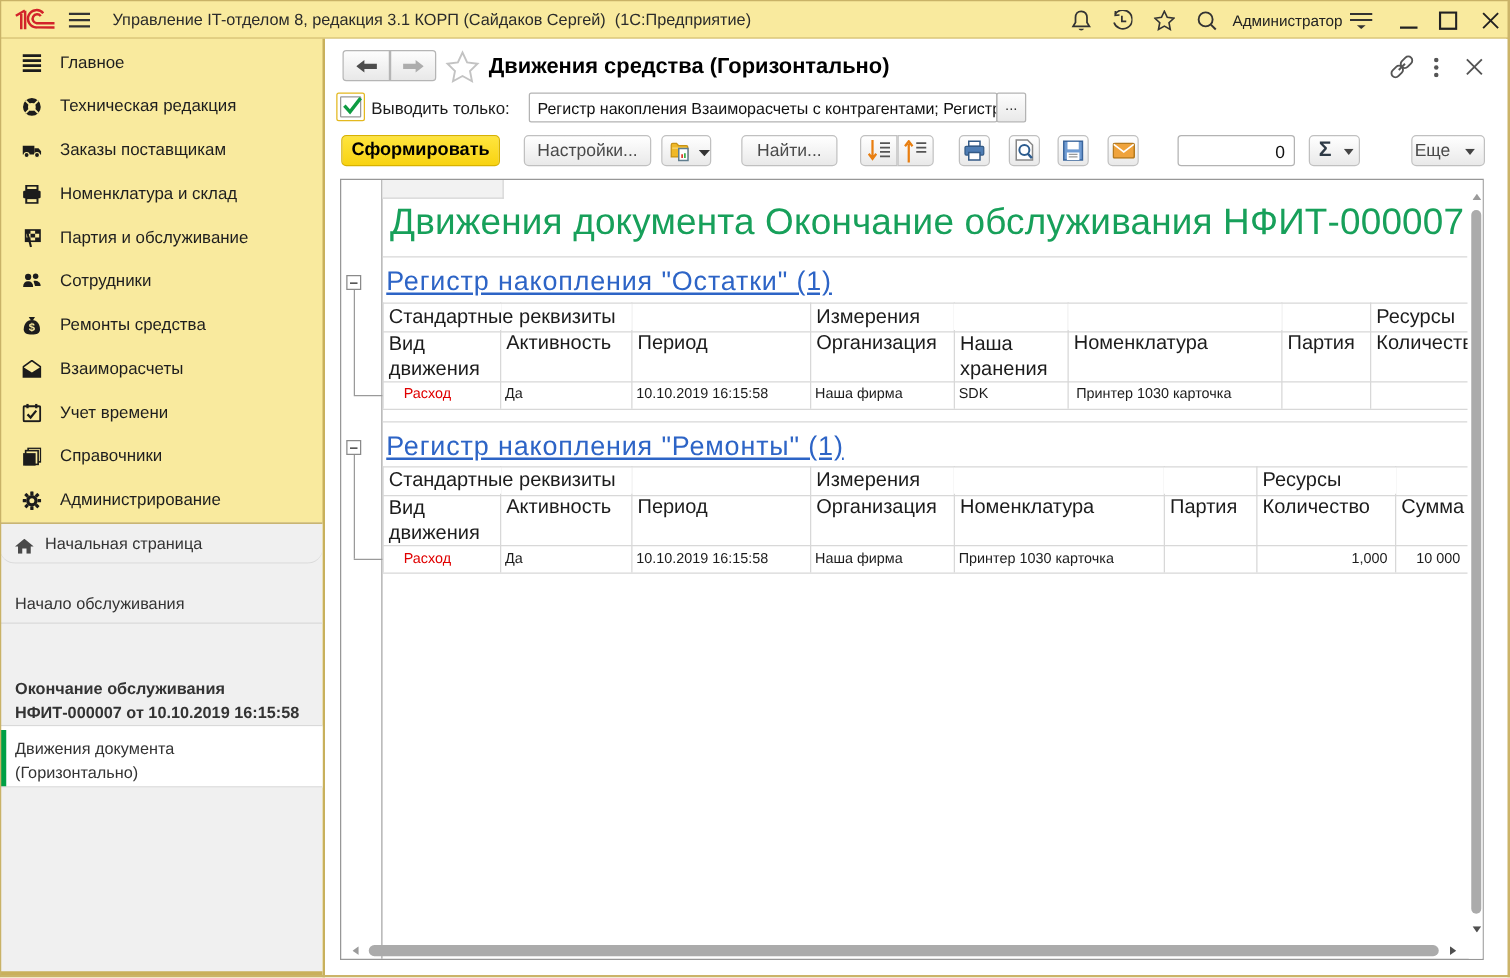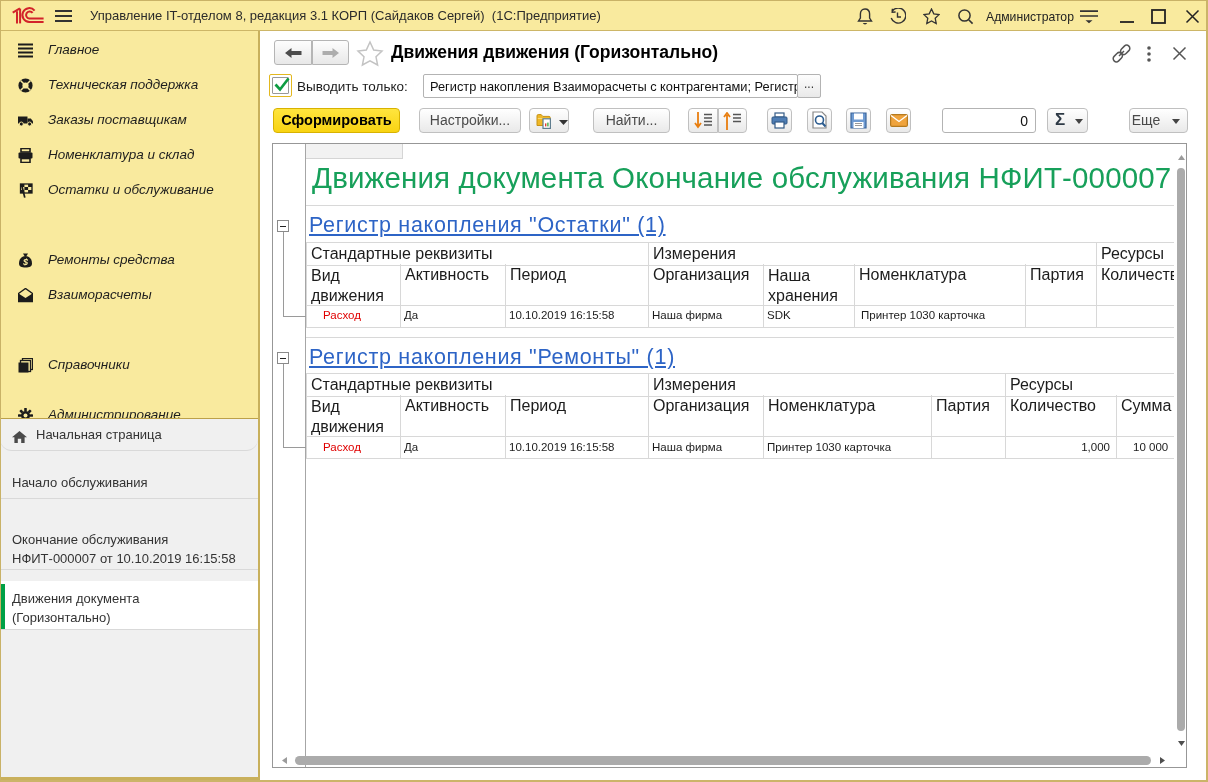--- a/index.html
+++ b/index.html
@@ -5,21 +5,21 @@
   * { margin:0; padding:0; box-sizing:border-box; }
   html,body { width:1208px; height:782px; overflow:hidden; }
   body { font-family:"Liberation Sans", sans-serif; position:relative; background:#fff; }
   .abs { position:absolute; }
   .frame { position:absolute; left:0; top:0; width:1208px; height:782px; border:1px solid #C9B267; border-right:2px solid #CBB469; border-bottom:2px solid #CBB469; pointer-events:none; z-index:50; }
   
   #topbar { left:0; top:0; width:1208px; height:31px; background:#F9EA9E; border-bottom:1px solid #CDB667;text-align:right; }
   #topbar .title { position:absolute; left:90px; top:8px; font-size:13px; color:#2b2b2b; }
   
   #sidebar { left:0; top:31px; width:260px; height:751px; background:#F9EA9E; border-right:2px solid #C8B05C; }
-  .menuitem { position:absolute; left:0; width:258px; height:35px;font-style:italic; }
+  .menuitem { position:absolute; left:0; width:258px; height:35px; }
   .menuitem .mi { position:absolute; left:18px; top:10px; width:15px; height:15px; }
   .menuitem .mt { position:absolute; left:48px; top:9px; font-size:13.5px; color:#1e1e1e; }
   
   #tabs { left:0; top:418px; width:258px; height:362px; background:#F0F0F0; border-top:1px solid #BCA14A; border-bottom:3px solid #C9B05C; }
   .tab { position:absolute; left:0; width:258px; border-bottom:1px solid #D9D9D9; font-size:13px; color:#333; }
   
   .navbtn { position:absolute; top:40px; height:25px; background:linear-gradient(#fdfdfd,#e8e8e8); border:1px solid #b5b5b5; }
   #maintitle { position:absolute; left:391px; top:41.5px; font-size:17.5px; font-weight:bold; color:#000; }
   
   .btn { position:absolute; top:108px; height:25px; background:linear-gradient(#ffffff,#e9e9e9); border:1px solid #c0c0c0; border-radius:4px; font-size:14px; color:#4a4a4a; text-align:center; }
@@ -98,21 +98,21 @@
       </svg>
       <div class="mt">Главное</div>
     </div>
     <div class="menuitem" style="top:37px">
       <svg class="mi" width="15" height="15" viewBox="0 0 15 15">
         <circle cx="7.5" cy="7.5" r="5.1" fill="none" stroke="#1c1c1c" stroke-width="4"></circle>
         <g stroke="#F9EA9E" stroke-width="1.5">
           <path d="M2.5 2.5 L12.5 12.5 M12.5 2.5 L2.5 12.5"></path>
         </g>
       </svg>
-      <div class="mt">Техническая поддержка</div>
+      <div class="mt">Техническая редакция</div>
     </div>
     <div class="menuitem" style="top:72px">
       <svg class="mi" width="15" height="15" viewBox="0 0 15 15">
         <path d="M0 3.5 L9.5 3.5 L9.5 10.5 L0 10.5 Z" fill="#1c1c1c"></path>
         <path d="M9.5 5.5 L12.8 5.5 L15 8.2 L15 10.5 L9.5 10.5 Z" fill="#1c1c1c"></path>
         <circle cx="3.3" cy="11" r="2" fill="#1c1c1c" stroke="#F9EA9E" stroke-width="0.9"></circle>
         <circle cx="11.6" cy="11" r="2" fill="#1c1c1c" stroke="#F9EA9E" stroke-width="0.9"></circle>
       </svg>
       <div class="mt">Заказы поставщикам</div>
     </div>
@@ -127,46 +127,63 @@
     <div class="menuitem" style="top:142px">
       <svg class="mi" width="15" height="15" viewBox="0 0 15 15">
         <rect x="2.5" y="1" width="11.5" height="9" fill="none" stroke="#1c1c1c" stroke-width="1.3"></rect>
         <rect x="2.5" y="1" width="3.9" height="3" fill="#1c1c1c"></rect>
         <rect x="10.1" y="1" width="3.9" height="3" fill="#1c1c1c"></rect>
         <rect x="6.4" y="4" width="3.7" height="3" fill="#1c1c1c"></rect>
         <rect x="2.5" y="7" width="3.9" height="3" fill="#1c1c1c"></rect>
         <rect x="10.1" y="7" width="3.9" height="3" fill="#1c1c1c"></rect>
         <path d="M3.6 2 L6.8 14.6" stroke="#1c1c1c" stroke-width="1.7"></path>
       </svg>
-      <div class="mt">Остатки и обслуживание</div>
+      <div class="mt">Партия и обслуживание</div>
+    </div>
+    <div class="menuitem" style="top:177px">
+      <svg class="mi" width="15" height="15" viewBox="0 0 15 15">
+        <circle cx="4.5" cy="3.5" r="2.5" fill="#1c1c1c"></circle>
+        <path d="M0.5 11.5 C0.5 8.5 2 7 4.5 7 C7 7 8.5 8.5 8.5 11.5 Z" fill="#1c1c1c"></path>
+        <circle cx="10.5" cy="3" r="2.2" fill="#1c1c1c"></circle>
+        <path d="M8.8 6.8 C10.5 6.3 14.5 7 14.5 10.8 L10 10.8" fill="#1c1c1c"></path>
+      </svg>
+      <div class="mt">Сотрудники</div>
     </div>
     <div class="menuitem" style="top:212px">
       <svg class="mi" width="15" height="15" viewBox="0 0 15 15">
         <path d="M5 0.5 h5 l-1.5 2.5 h-2 Z" fill="#1c1c1c"></path>
         <path d="M7.5 3 C3 3 1 7 1 10.5 C1 13.5 3.5 14.5 7.5 14.5 C11.5 14.5 14 13.5 14 10.5 C14 7 12 3 7.5 3 Z" fill="#1c1c1c"></path>
         <text x="7.5" y="12" font-size="9" font-weight="bold" fill="#F9EA9E" text-anchor="middle" font-family="Liberation Sans">$</text>
       </svg>
       <div class="mt">Ремонты средства</div>
     </div>
     <div class="menuitem" style="top:247px">
       <svg class="mi" width="15" height="15" viewBox="0 0 15 15">
         <path d="M0.5 5.5 L7.5 0.5 L14.5 5.5 L14.5 13.5 L0.5 13.5 Z" fill="none" stroke="#1c1c1c" stroke-width="1.4"></path>
         <path d="M0.5 5.5 L7.5 10 L14.5 5.5 L14.5 13.5 L0.5 13.5 Z" fill="#1c1c1c"></path>
       </svg>
       <div class="mt">Взаиморасчеты</div>
     </div>
+    <div class="menuitem" style="top:282px">
+      <svg class="mi" width="15" height="15" viewBox="0 0 15 15">
+        <rect x="0.8" y="2" width="13.4" height="12" rx="1" fill="none" stroke="#1c1c1c" stroke-width="1.6"></rect>
+        <path d="M4 0 v3.5 M11 0 v3.5" stroke="#1c1c1c" stroke-width="1.8"></path>
+        <path d="M4 8.5 L6.5 11 L11 5.5" fill="none" stroke="#1c1c1c" stroke-width="1.8"></path>
+      </svg>
+      <div class="mt">Учет времени</div>
+    </div>
     <div class="menuitem" style="top:317px">
       <svg class="mi" width="15" height="15" viewBox="0 0 15 15">
         <rect x="4.5" y="0.5" width="10" height="11" fill="none" stroke="#1c1c1c" stroke-width="1.3"></rect>
         <rect x="2.5" y="2.5" width="10" height="11" fill="#F9EA9E" stroke="#1c1c1c" stroke-width="1.3"></rect>
         <rect x="0.5" y="4.5" width="10" height="10" fill="#1c1c1c"></rect>
       </svg>
       <div class="mt">Справочники</div>
     </div>
-    <div class="menuitem" style="top:367px">
+    <div class="menuitem" style="top:352px">
       <svg class="mi" width="15" height="15" viewBox="0 0 15 15">
         <g fill="#1c1c1c">
           <circle cx="7.5" cy="7.5" r="4.6"></circle>
           <g>
             <rect x="6.2" y="0" width="2.6" height="3" rx="0.5"></rect>
             <rect x="6.2" y="12" width="2.6" height="3" rx="0.5"></rect>
             <rect x="0" y="6.2" width="3" height="2.6" rx="0.5"></rect>
             <rect x="12" y="6.2" width="3" height="2.6" rx="0.5"></rect>
             <g transform="rotate(45 7.5 7.5)">
               <rect x="6.2" y="0" width="2.6" height="3" rx="0.5"></rect>
@@ -185,21 +202,21 @@
 <div id="tabs" class="abs">
   <div class="tab" style="top:0;height:32px;border-radius:12px;">
     <svg class="abs" style="left:11.5px;top:11.5px" width="15" height="12" viewBox="0 0 15 12">
       <path d="M7.5 0 L15 6.2 L12.6 6.2 L12.6 12 L9.2 12 L9.2 7.8 L5.8 7.8 L5.8 12 L2.4 12 L2.4 6.2 L0 6.2 Z" fill="#4a4a4a"></path>
     </svg>
     <div class="abs" style="left:36px;top:8px">Начальная страница</div>
   </div>
   <div class="tab" style="top:47px;height:33px;">
       <div class="abs" style="left:12px;top:9px">Начало обслуживания</div>
     </div>
-  <div class="tab" style="top:100px;height:51px;">
+  <div class="tab" style="top:111px;height:51px;font-weight:bold;">
       <div class="abs" style="left:12px;top:11px;line-height:19px">Окончание обслуживания<br>НФИТ-000007 от 10.10.2019 16:15:58</div>
     </div>
   <div class="tab" style="top:162px;height:49px;background:#fff;">
       <div class="abs" style="left:0;top:3px;width:5px;height:45px;background:#00A046"></div>
       <div class="abs" style="left:12px;top:8px;line-height:19px">Движения документа<br>(Горизонтально)</div>
     </div>
 </div>
 
 <div id="main" class="abs" style="left:260px;top:31px;width:945px;height:746px;background:#fff"></div>
 
@@ -209,21 +226,21 @@
     </svg>
 </div>
 <div class="navbtn" style="left:312px;width:37px;border-radius:0 3px 3px 0;">
   <svg class="abs" style="left:9px;top:6px" width="17" height="12" viewBox="0 0 17 12">
       <path d="M17 6 L10.5 1 L10.5 3.9 L0.5 3.9 L0.5 8.1 L10.5 8.1 L10.5 11 Z" fill="#adadad"></path>
     </svg>
 </div>
 <svg class="abs" style="left:356px;top:40px" width="28" height="27" viewBox="0 0 28 27">
   <path d="M14 2 L17.7 10 L26 11 L20 16.8 L21.6 25 L14 20.8 L6.4 25 L8 16.8 L2 11 L10.3 10 Z" fill="none" stroke="#c3c3c3" stroke-width="1.5"></path>
 </svg>
-<div id="maintitle">Движения движения (Горизонтально)</div>
+<div id="maintitle">Движения средства (Горизонтально)</div>
 
 <svg class="abs" style="left:1112px;top:44px" width="19" height="19" viewBox="0 0 19 19">
   <g fill="none" stroke="#555" stroke-width="1.5">
     <rect x="-5.2" y="-3.2" width="10.4" height="6.4" rx="3.2" transform="translate(5.8,13.2) rotate(-45)"></rect>
     <rect x="-5.2" y="-3.2" width="10.4" height="6.4" rx="3.2" transform="translate(13.2,5.8) rotate(-45)"></rect>
     <path d="M7 12 L12 7"></path>
   </g>
 </svg>
 <svg class="abs" style="left:1146px;top:46px" width="6" height="16" viewBox="0 0 6 16">
   <circle cx="3" cy="2" r="1.8" fill="#555"></circle>

